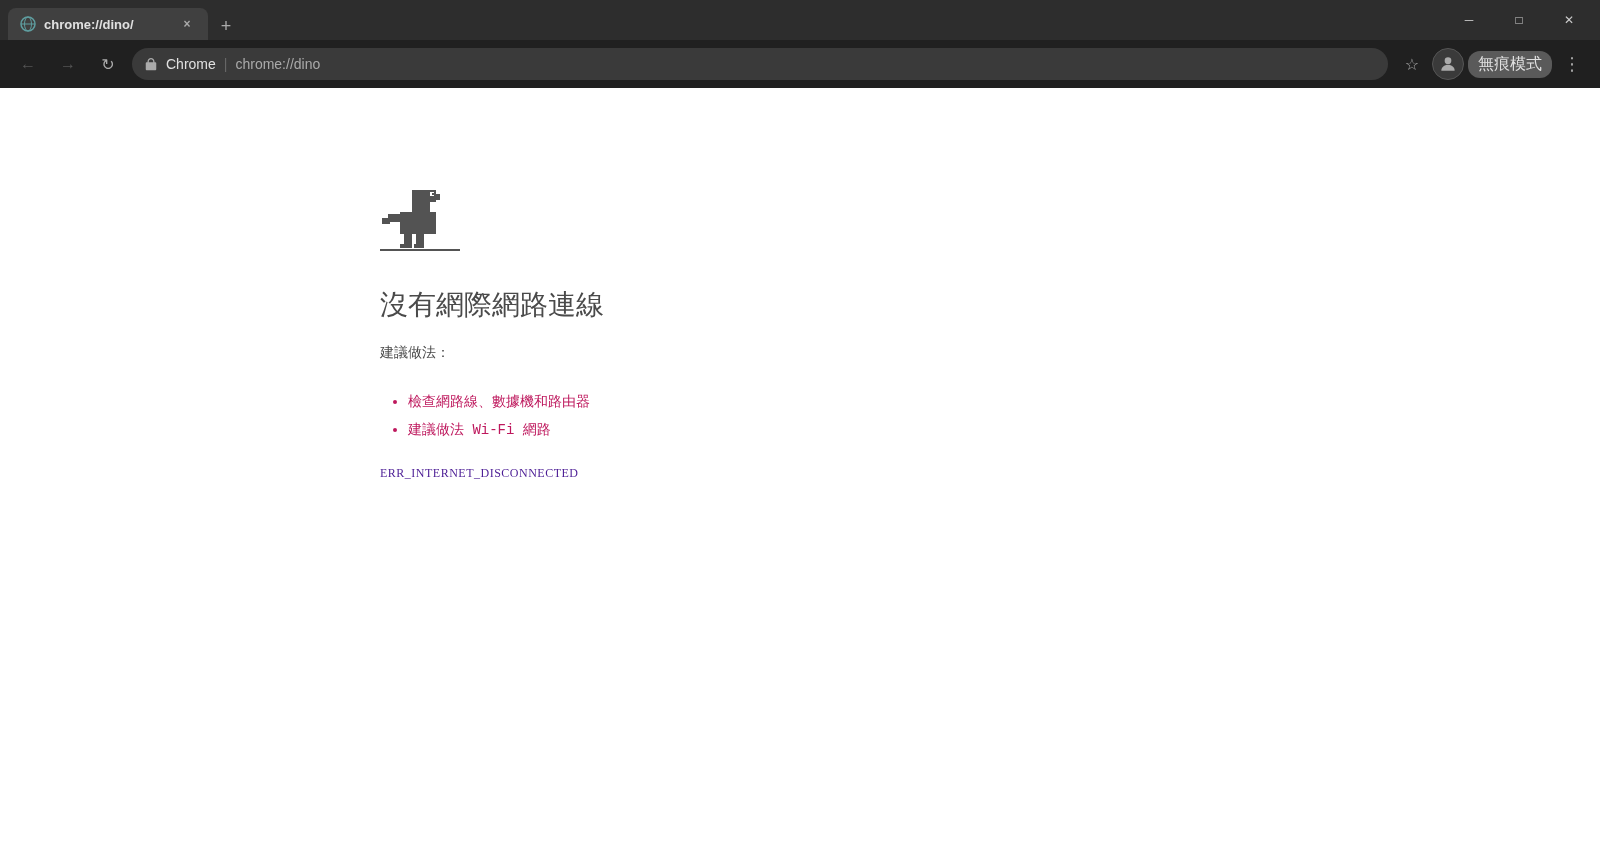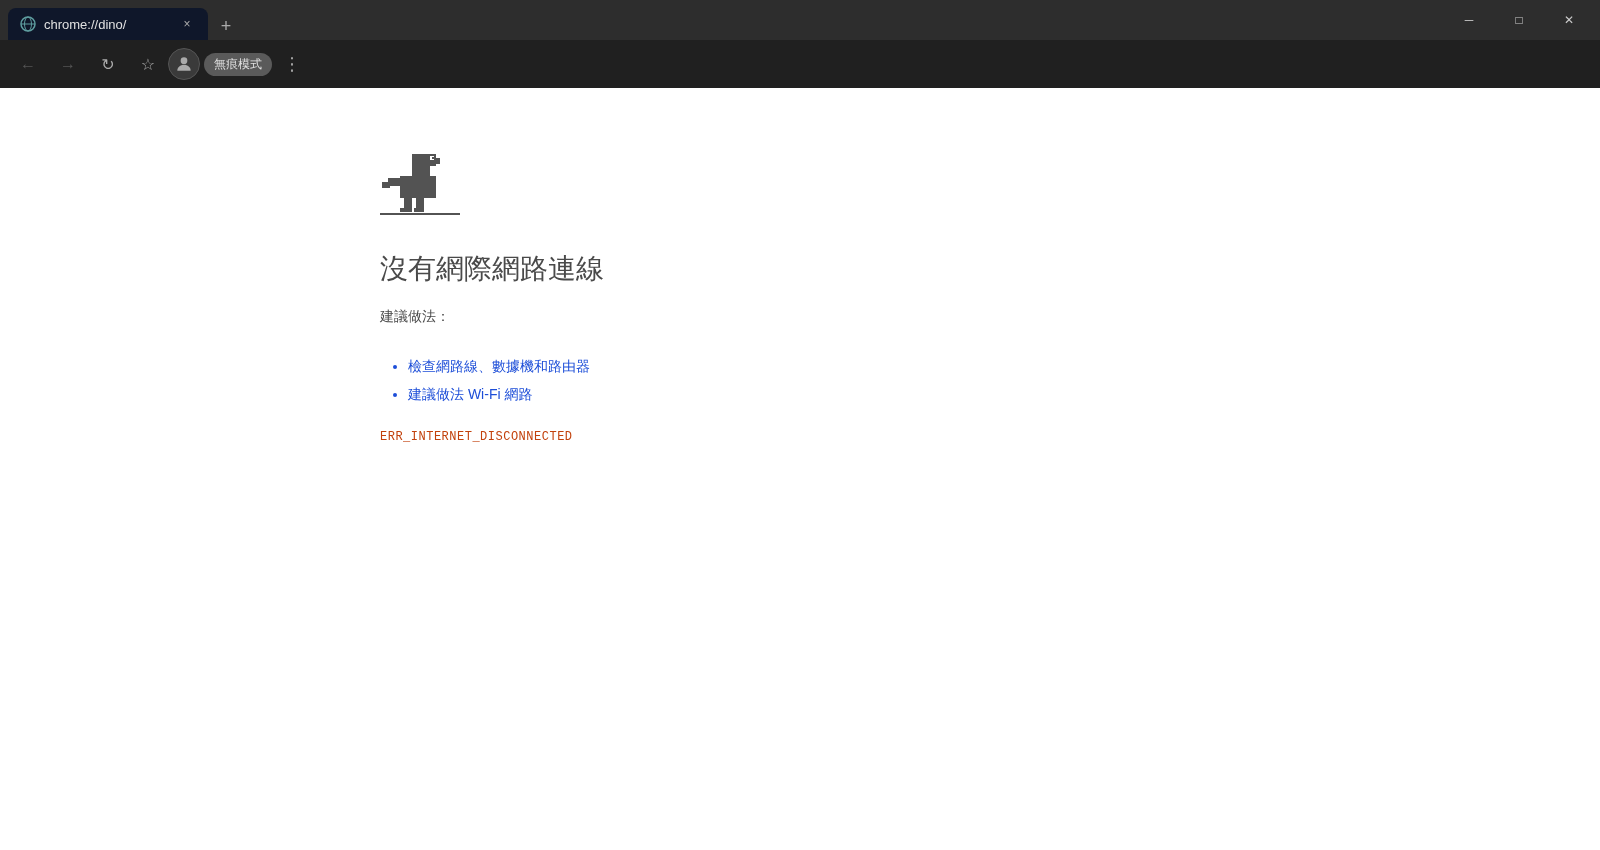--- a/index.html
+++ b/index.html
@@ -38,21 +38,22 @@
       display: flex;
       align-items: center;
       padding: 0 12px;
       gap: 8px;
       color: #e0e0e0;
       font-size: 13px;
       position: relative;
     }
 
     .tab.active {
-      background: #0f172a;
+      background: #404040;
+      font-weight: bold;
     }
 
     .tab-favicon {
       width: 16px;
       height: 16px;
       display: flex;
       align-items: center;
       justify-content: center;
     }
 
@@ -199,21 +200,21 @@
       cursor: pointer;
       border: 1px solid #555;
       overflow: hidden;
     }
 
     .incognito-badge {
       background: #5a5a5a;
       border-radius: 12px;
       padding: 3px 10px;
       color: #e0e0e0;
-      font-size: 12px;
+      font-size: 16px;
       cursor: pointer;
     }
 
     .menu-btn {
       width: 32px;
       height: 32px;
       border-radius: 50%;
       display: flex;
       align-items: center;
       justify-content: center;
@@ -223,21 +224,21 @@
     }
 
     
     .main-content {
       background: #ffffff;
       width: 100%;
       height: calc(850px - 88px);
       display: flex;
       align-items: flex-start;
       justify-content: flex-start;
-      padding: 60px 0 0 380px;
+      padding: 96px 0 0 380px;
     }
 
     .error-container {
       display: flex;
       flex-direction: column;
       align-items: flex-start;
       gap: 0;
     }
 
     
@@ -256,31 +257,31 @@
     .suggestions-label {
       font-size: 14px;
       color: #4a4a4a;
       margin-bottom: 26px;
       font-family: -apple-system, 'PingFang TC', 'Microsoft JhengHei', sans-serif;
     }
 
     .suggestions-list {
       list-style: disc;
       padding-left: 28px;
-      color: #1d4ed8;
+      color: #be185d;
       font-size: 14px;
       line-height: 2;
-      font-family: Liberation Sans, sans-serif;
+      font-family: Liberation Mono, monospace;
     }
 
     .error-code {
       margin-top: 22px;
       font-size: 12px;
-      color: #c2410c;
-      font-family: Liberation Mono, monospace;
+      color: #4c1d95;
+      font-family: Liberation Serif, serif;
       letter-spacing: 0.5px;
     }
   </style>
 </head>
 <body>
 
 <div class="title-bar">
   <div class="tabs-area">
     <div class="tab active">
       <div class="tab-favicon">
@@ -301,20 +302,30 @@
     <div class="win-btn restore">□</div>
     <div class="win-btn close">✕</div>
   </div>
 </div>
 
 <div class="nav-bar">
   <div class="nav-btn disabled">←</div>
   <div class="nav-btn disabled">→</div>
   <div class="nav-btn">↻</div>
 
+  <div class="address-bar">
+    <div class="address-bar-icon">
+      <svg width="14" height="14" viewBox="0 0 16 16" fill="#aaa">
+        <path d="M8 1C5.8 1 4 2.8 4 5v1H3a1 1 0 0 0-1 1v7a1 1 0 0 0 1 1h10a1 1 0 0 0 1-1V7a1 1 0 0 0-1-1h-1V5c0-2.2-1.8-4-4-4zm0 1.5c1.4 0 2.5 1.1 2.5 2.5v1h-5V5c0-1.4 1.1-2.5 2.5-2.5z"></path>
+      </svg>
+    </div>
+    <span class="address-text-main">Chrome</span>
+    <span class="address-separator">|</span>
+    <span class="address-text-url">chrome://dino</span>
+  </div>
 
   <div class="nav-right">
     <div class="star-btn">☆</div>
     <div class="profile-btn">
       <svg width="20" height="20" viewBox="0 0 24 24" fill="#aaa">
         <circle cx="12" cy="8" r="4"></circle>
         <path d="M4 20c0-4 3.6-7 8-7s8 3 8 7"></path>
       </svg>
     </div>
     <div class="incognito-badge">無痕模式</div>

